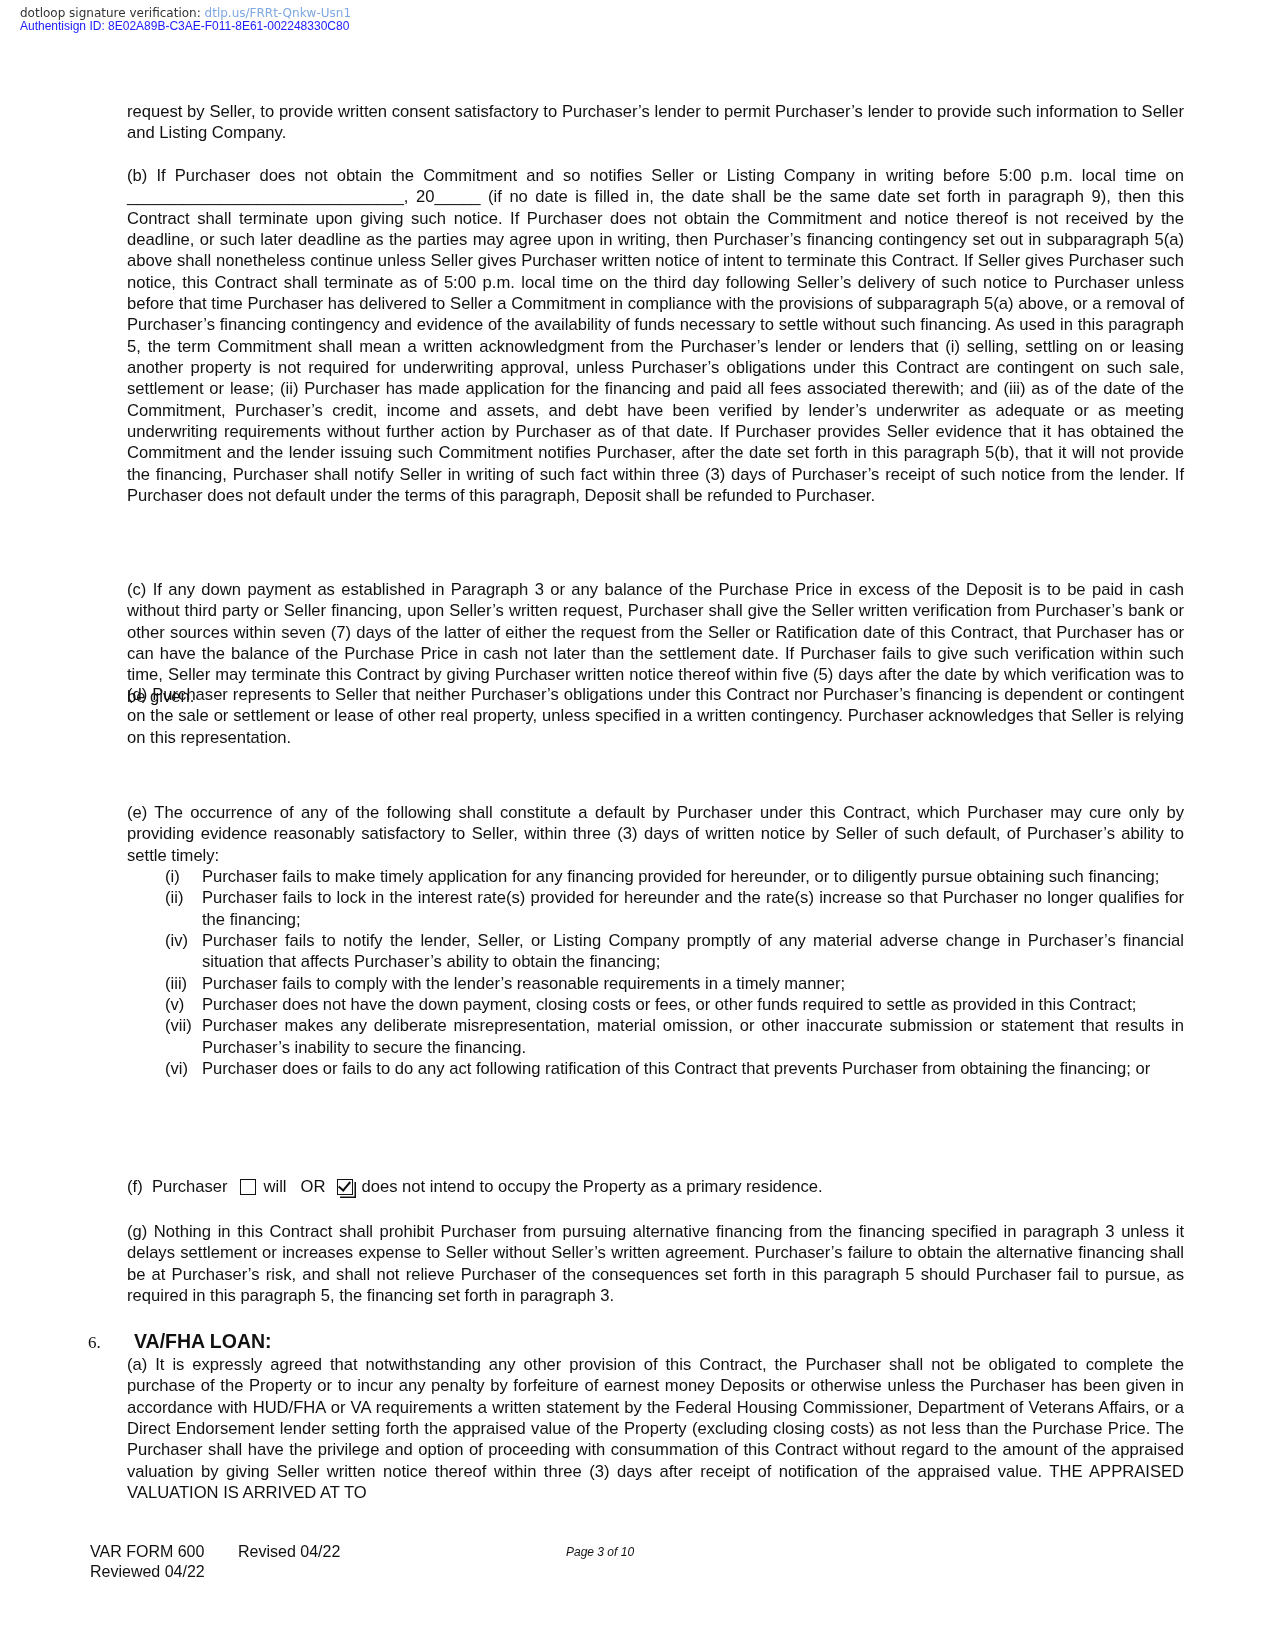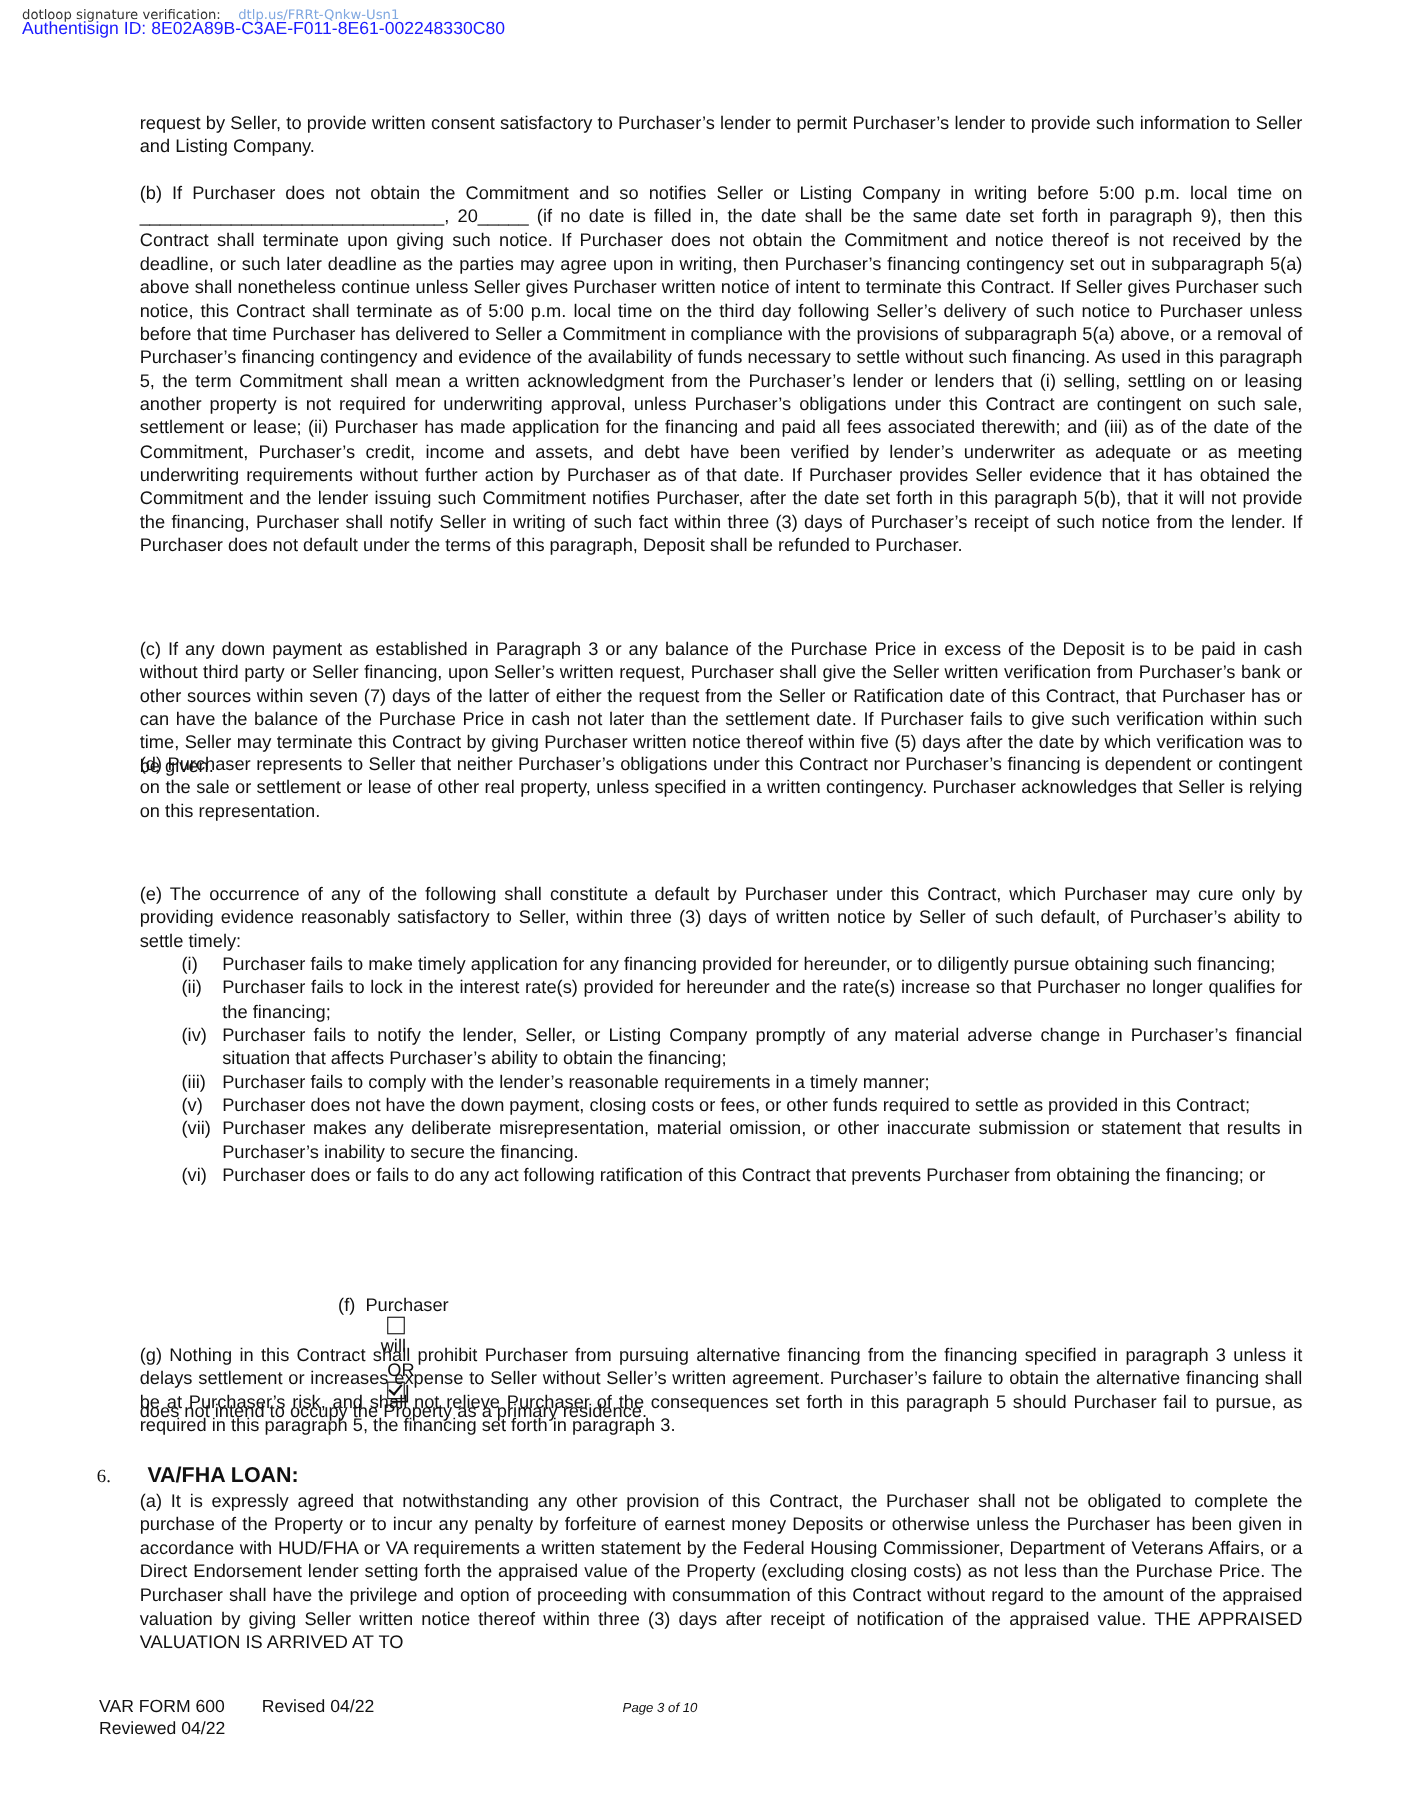--- a/index.html
+++ b/index.html
@@ -1,28 +1,28 @@
 <!DOCTYPE html>
 <html><head>
   <meta charset="utf-8">
   <style>
     html, body { margin: 0; padding: 0; background: #ffffff; }
     body { width: 1275px; height: 1649px; position: relative; overflow: hidden;
            font-family: "Liberation Sans", sans-serif; color: #111; }
     .verif { position: absolute; left: 20px; top: 7px; font-size: 12.5px; line-height: 13px; }
     .verif .l1 { color: #333; font-family: "DejaVu Sans", sans-serif; font-size: 12px; }
-    .verif .l1 a { color: #7fa7e0; text-decoration: none; margin-left: 12px; }
-    .verif .l2 { color: #1a1aff; font-size: 16px; }
+    .verif .l1 a { color: #7fa7e0; text-decoration: none; }
+    .verif .l2 { color: #1a1aff; font-size: 12px; }
     .p { position: absolute; left: 127px; width: 1057px; font-size: 16.6px; line-height: 21.35px;
          text-align: justify; margin: 0; }
     .list { position: absolute; left: 127px; width: 1057px; font-size: 16.6px; line-height: 21.35px; margin: 0; padding: 0; list-style: none; }
     .list li { display: flex; text-align: justify; }
     .list .num { width: 37px; flex: 0 0 37px; margin-left: 38px; }
     .list .txt { flex: 1; }
-    .checkrow { position: absolute; left: 127px; top: 1176px; font-size: 16.6px; line-height: 21.35px; display: flex; align-items: center; white-space: pre; flex-direction: column; }
+    .checkrow { position: absolute; left: 127px; top: 1176px; font-size: 16.6px; line-height: 21.35px; display: flex; align-items: center; white-space: pre; }
     .cb { display: inline-block; width: 16px; height: 16px; border: 1.3px solid #111; margin: 0 8px 0 12px; position: relative; box-sizing: border-box; }
     .cb.checked::after { content: ""; position: absolute; left: 3px; top: -1px; width: 5px; height: 10px; border: solid #111; border-width: 0 2.5px 2.5px 0; transform: rotate(40deg); }
     .cb.checked { box-shadow: 2px 2px 0 -0.5px #fff, 3px 3px 0 0 #111; }
     .heading { position: absolute; top: 1330px; left: 88px; display: flex; align-items: baseline; }
     .heading .hnum { font-family: "Liberation Serif", serif; font-size: 17px; width: 46px; }
     .heading .htitle { font-weight: bold; font-size: 19.5px; }
     .footer { position: absolute; left: 90px; top: 1542px; font-size: 16px; line-height: 20px; }
     .footer .row { display: flex; }
     .footer .form { width: 148px; }
     .pagenum { position: absolute; left: 566px; top: 1542px; font-size: 12px; font-style: italic; line-height: 20px; }

